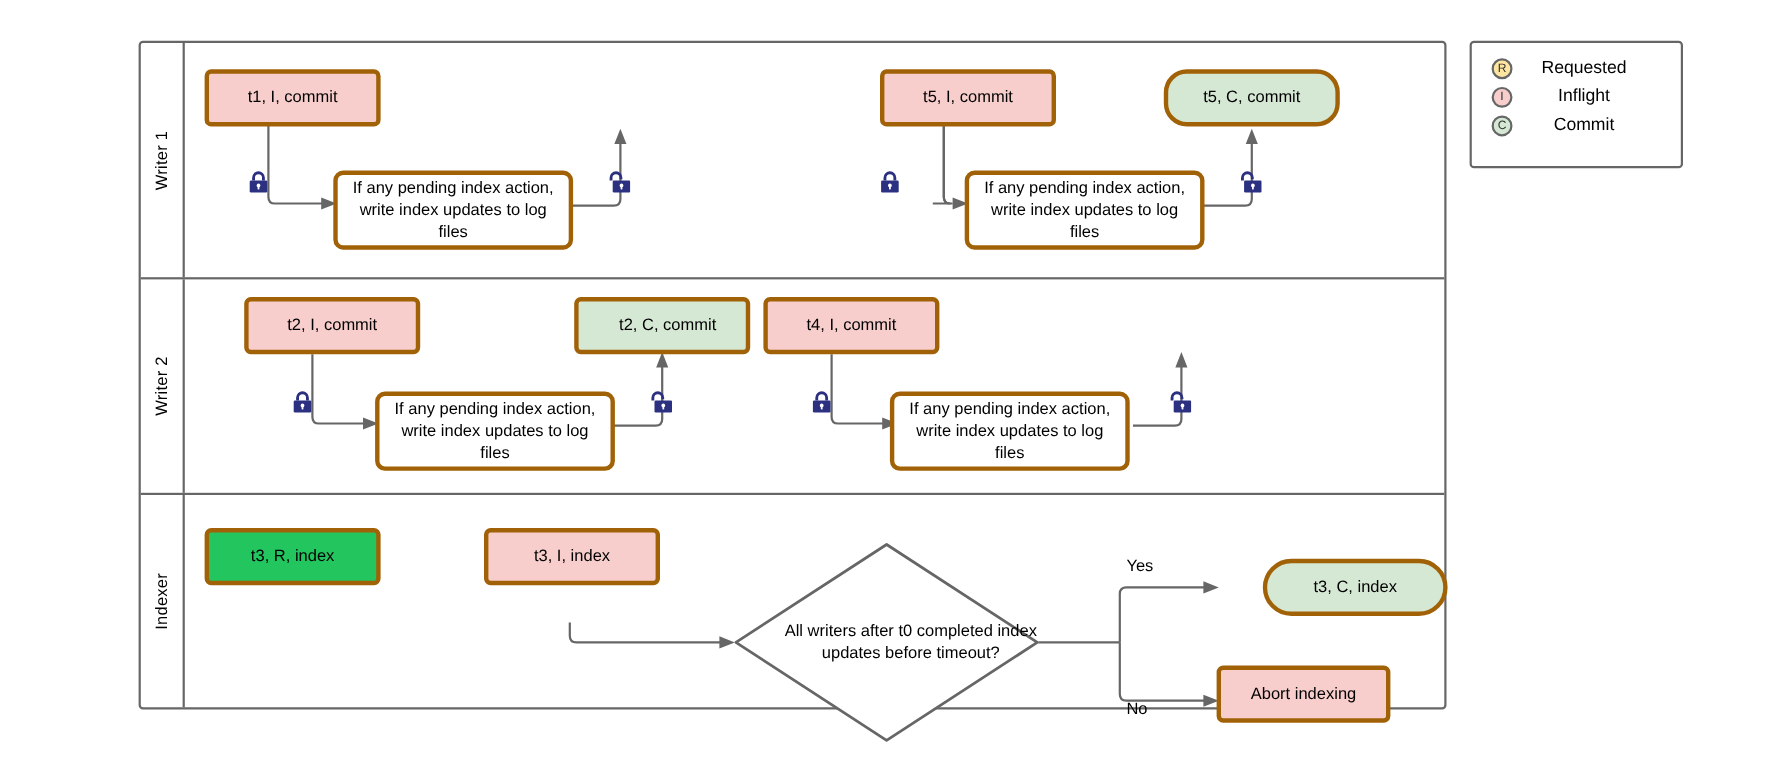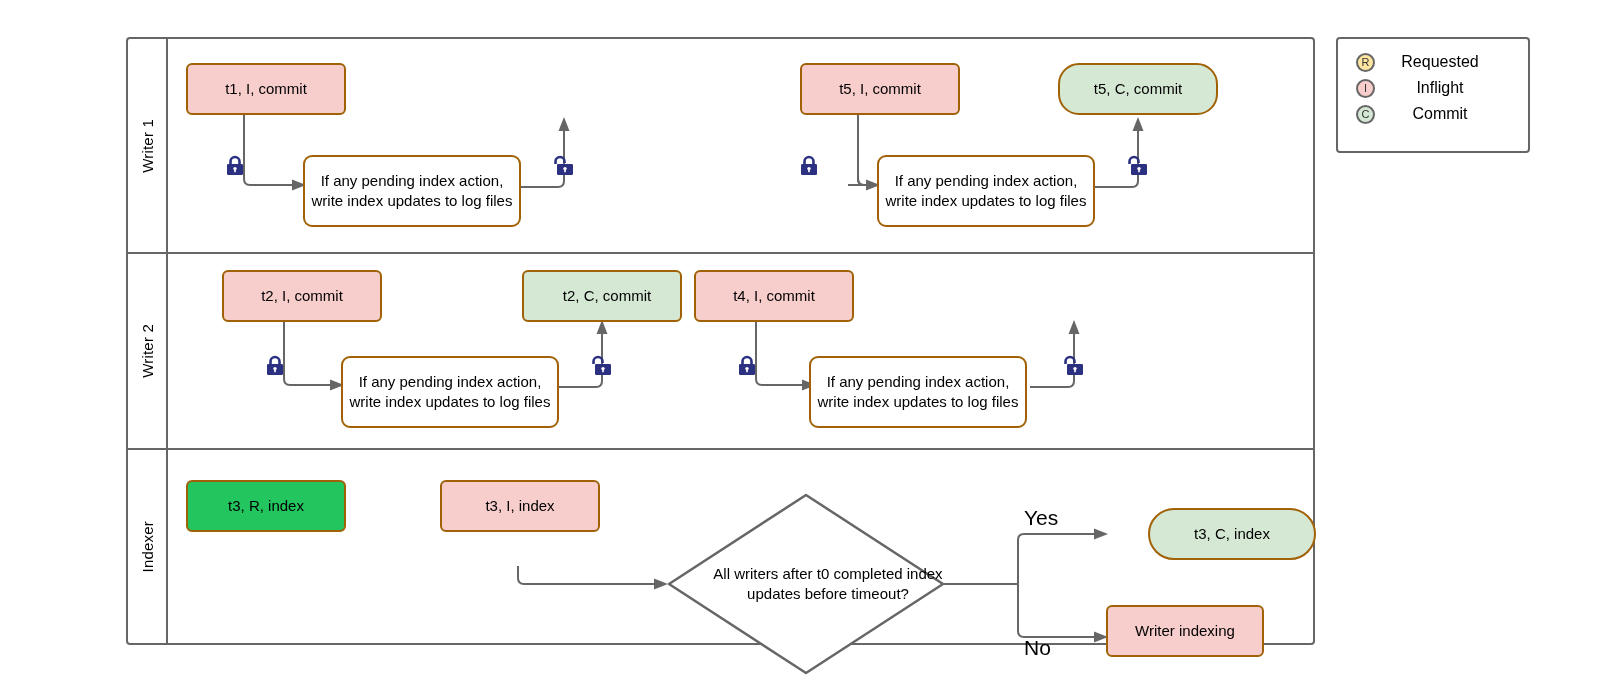--- a/index.html
+++ b/index.html
@@ -25,21 +25,21 @@
   }
   .lane-label span{
     writing-mode:vertical-rl;transform:rotate(180deg);
     font-size:15px;color:#000;letter-spacing:.2px;white-space:nowrap;
   }
   .lane-body{position:absolute;left:40px;top:0;right:0;bottom:0;}
 
   
   .node{
     position:absolute;box-sizing:border-box;
-    border:2px solid #a16207;border-radius:6px;
+    border:4px solid #a16207;border-radius:6px;
     display:flex;align-items:center;justify-content:center;text-align:center;
     font-size:15px;line-height:1.3;color:#000;padding:2px 6px;
   }
   .n-pink{background:#f8cecc;}
   .n-green{background:#d5e8d4;}
   .n-yellow{background:#22c55e;}
   .n-white{background:#ffffff;}
   .note{font-size:15px;line-height:1.32;border-radius:9px;}
 
   
@@ -50,21 +50,21 @@
     display:flex;align-items:center;justify-content:center;
     text-align:center;font-size:15px;line-height:1.32;color:#000;
     pointer-events:none;
   }
 
   
   .conn{position:absolute;left:0;top:0;width:100%;height:100%;overflow:visible;pointer-events:none;}
   .conn path,.conn line{fill:none;stroke:#666666;stroke-width:2;}
   .conn polygon{fill:#666666;stroke:none;}
 
-  .edge-label{position:absolute;font-size:21px;color:#000;background:transparent;}
+  .edge-label{position:absolute;font-size:15px;color:#000;background:transparent;}
 
   
   .lock{position:absolute;width:22px;height:22px;}
 
   
   .legend{
     position:absolute;left:1336px;top:37px;width:194px;height:116px;
     border:2px solid #666666;border-radius:4px;background:#ffffff;
     box-sizing:border-box;padding:10px 0 0 0;
   }
@@ -249,21 +249,21 @@
             <polygon points="140,3 277,92 140,181 3,92" fill="#ffffff" stroke="#666666" stroke-width="2.5" stroke-linejoin="round"></polygon>
           </svg>
           <div class="diamond-text" style="padding:0 22px;">All writers after t0 completed index updates before timeout?</div>
         </div>
 
         <div class="edge-label" style="left:856px;top:56px;">Yes</div>
         <div class="edge-label" style="left:856px;top:186px;">No</div>
 
         <div class="node n-green" style="left:980px;top:58px;width:168px;height:52px;border-radius:26px;">t3, C, index</div>
 
-        <div class="node n-pink" style="left:938px;top:155px;width:158px;height:52px;">Writer indexing</div>
+        <div class="node n-pink" style="left:938px;top:155px;width:158px;height:52px;">Abort indexing</div>
 
       </div>
     </div>
 
   </div>
 
   <div class="legend">
     <div class="legend-row">
       <div class="legend-dot d-y">
         <span>R</span>

